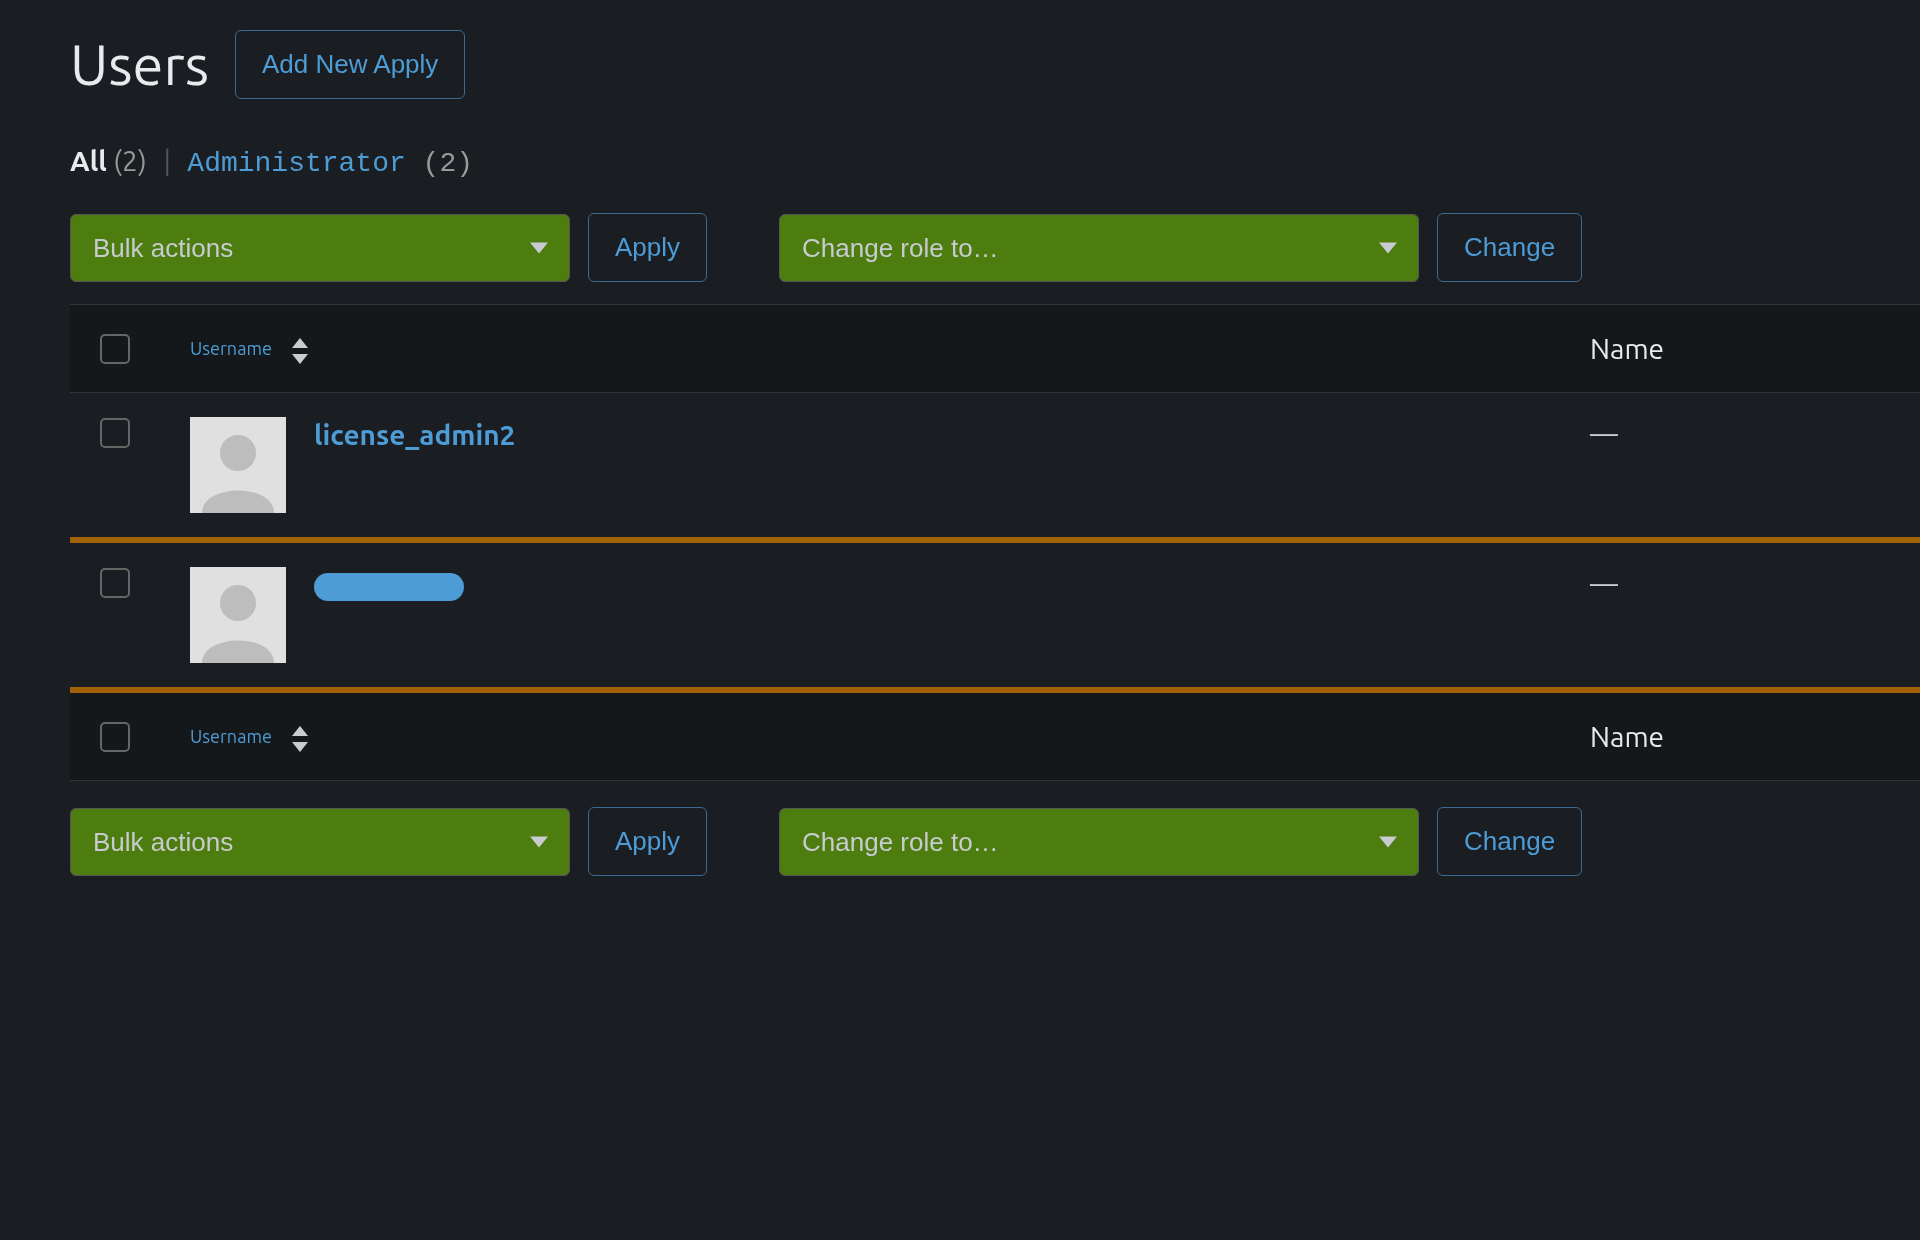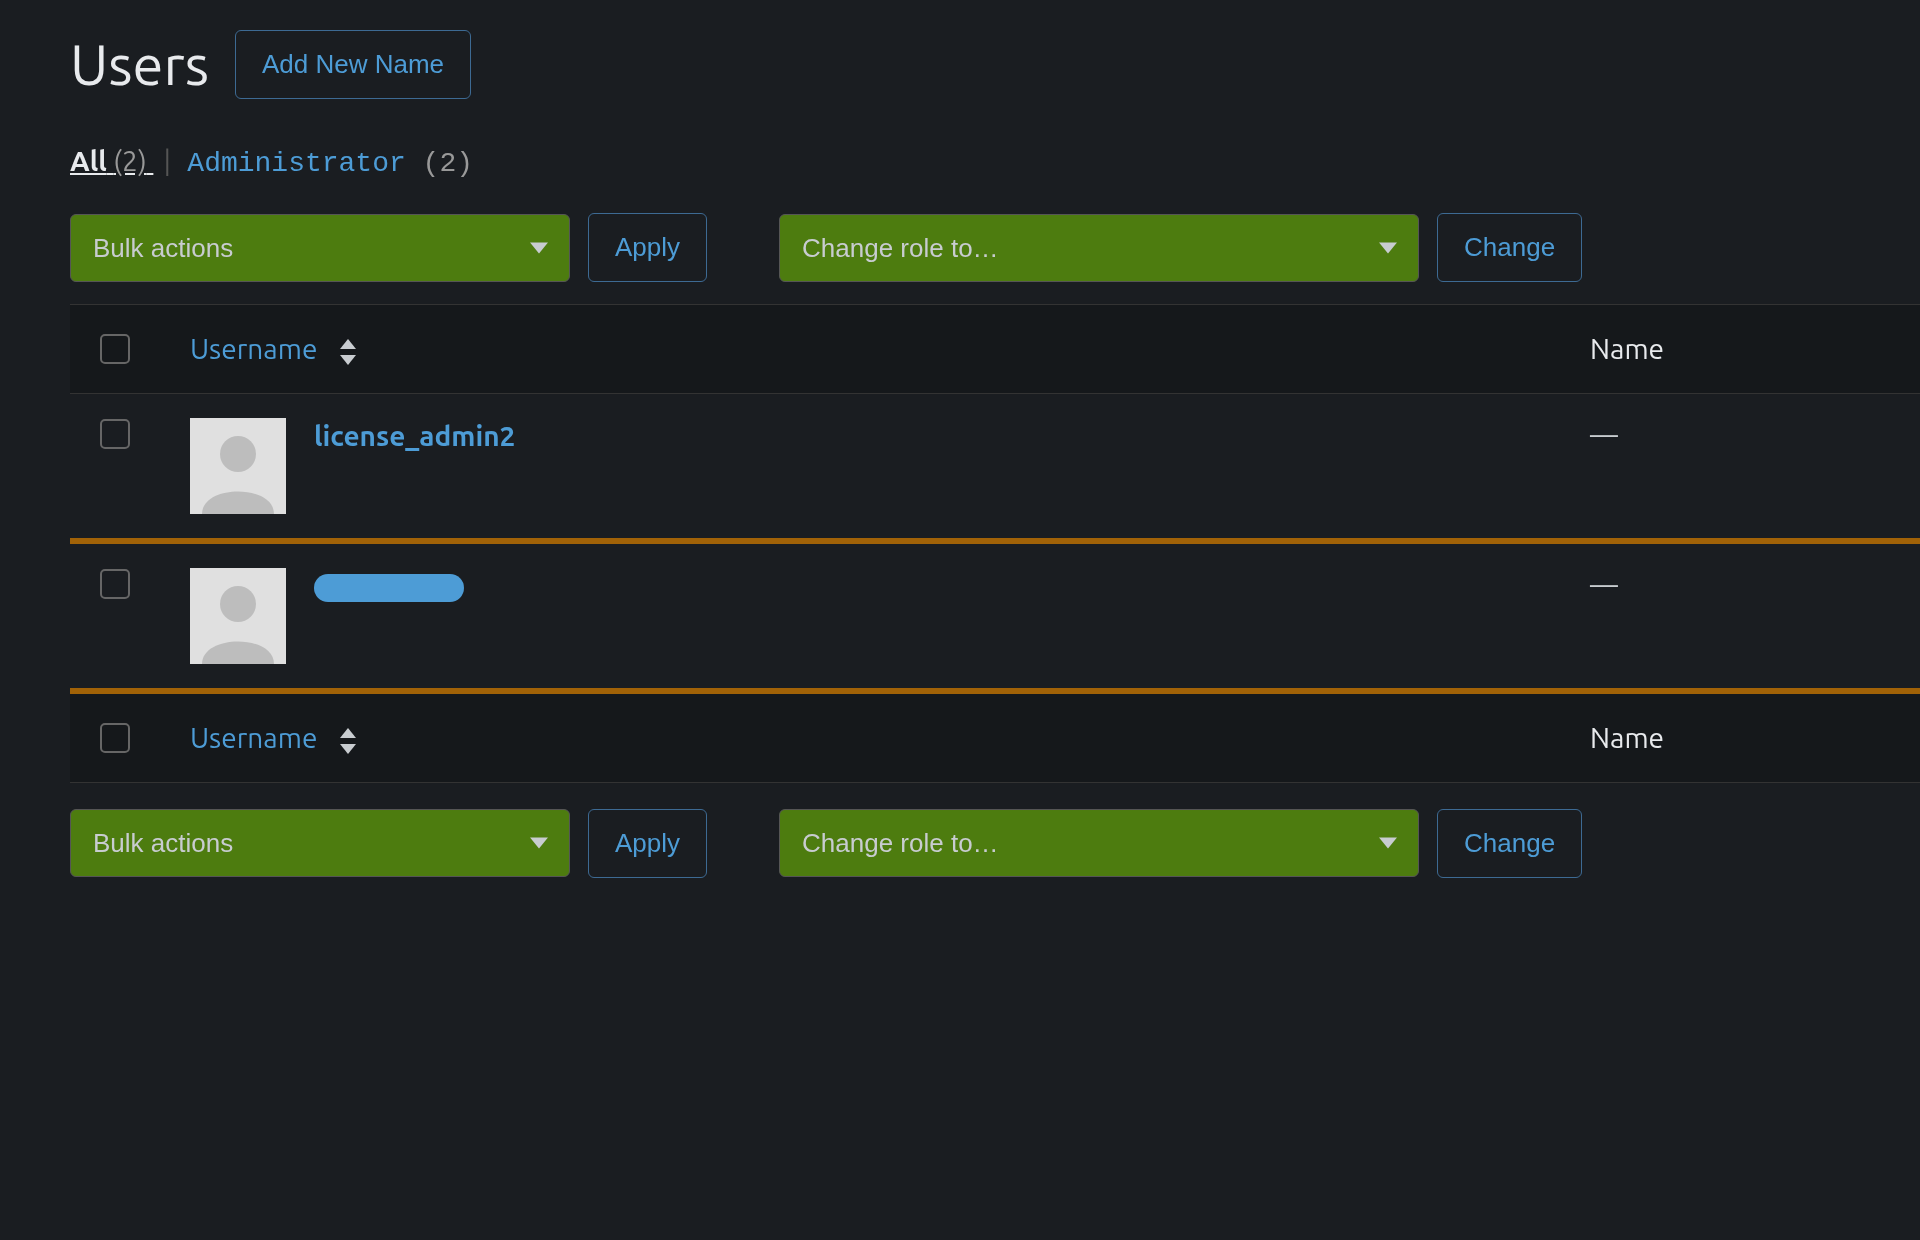--- a/index.html
+++ b/index.html
@@ -36,21 +36,20 @@
       border-radius: 6px;
       cursor: pointer;
     }
     .filter-links {
       font-size: 28px;
       margin-bottom: 34px;
     }
     .filter-all {
       font-weight: 700;
       color: #e8eaed;
-      text-decoration: underline;
     }
     .filter-count {
       color: #999;
       font-weight: 400;
     }
     .filter-sep {
       color: #555;
       margin: 0 10px;
     }
     .filter-link {
@@ -118,21 +117,21 @@
       height: 30px;
       border: 2px solid #666;
       border-radius: 5px;
       background: transparent;
       cursor: pointer;
       display: inline-block;
       vertical-align: middle;
     }
     .sort-header {
       color: #4d9cd6;
-      font-size: 28px;
+      font-size: 18px;
       cursor: pointer;
     }
     .sort-icon {
       display: inline-block;
       margin-left: 14px;
       vertical-align: middle;
     }
     .sort-icon svg { display: block; }
     .user-cell {
       display: flex;
@@ -164,21 +163,21 @@
       margin-top: 6px;
     }
     .dash { color: #c8ccd0; font-size: 28px; }
     .actions-row.bottom { margin-top: 26px; }
   </style>
 </head>
 <body>
 
 <div class="header-row">
   <h1 class="page-title">Users</h1>
-  <button class="btn-outline">Add New Name</button>
+  <button class="btn-outline">Add New Apply</button>
 </div>
 
 <div class="filter-links">
   <span class="filter-all">
     <span>All</span>
     <span class="filter-count">(2)</span>
   </span>
   <span class="filter-sep">|</span>
   <span class="filter-link">
     <span>Administrator</span>

